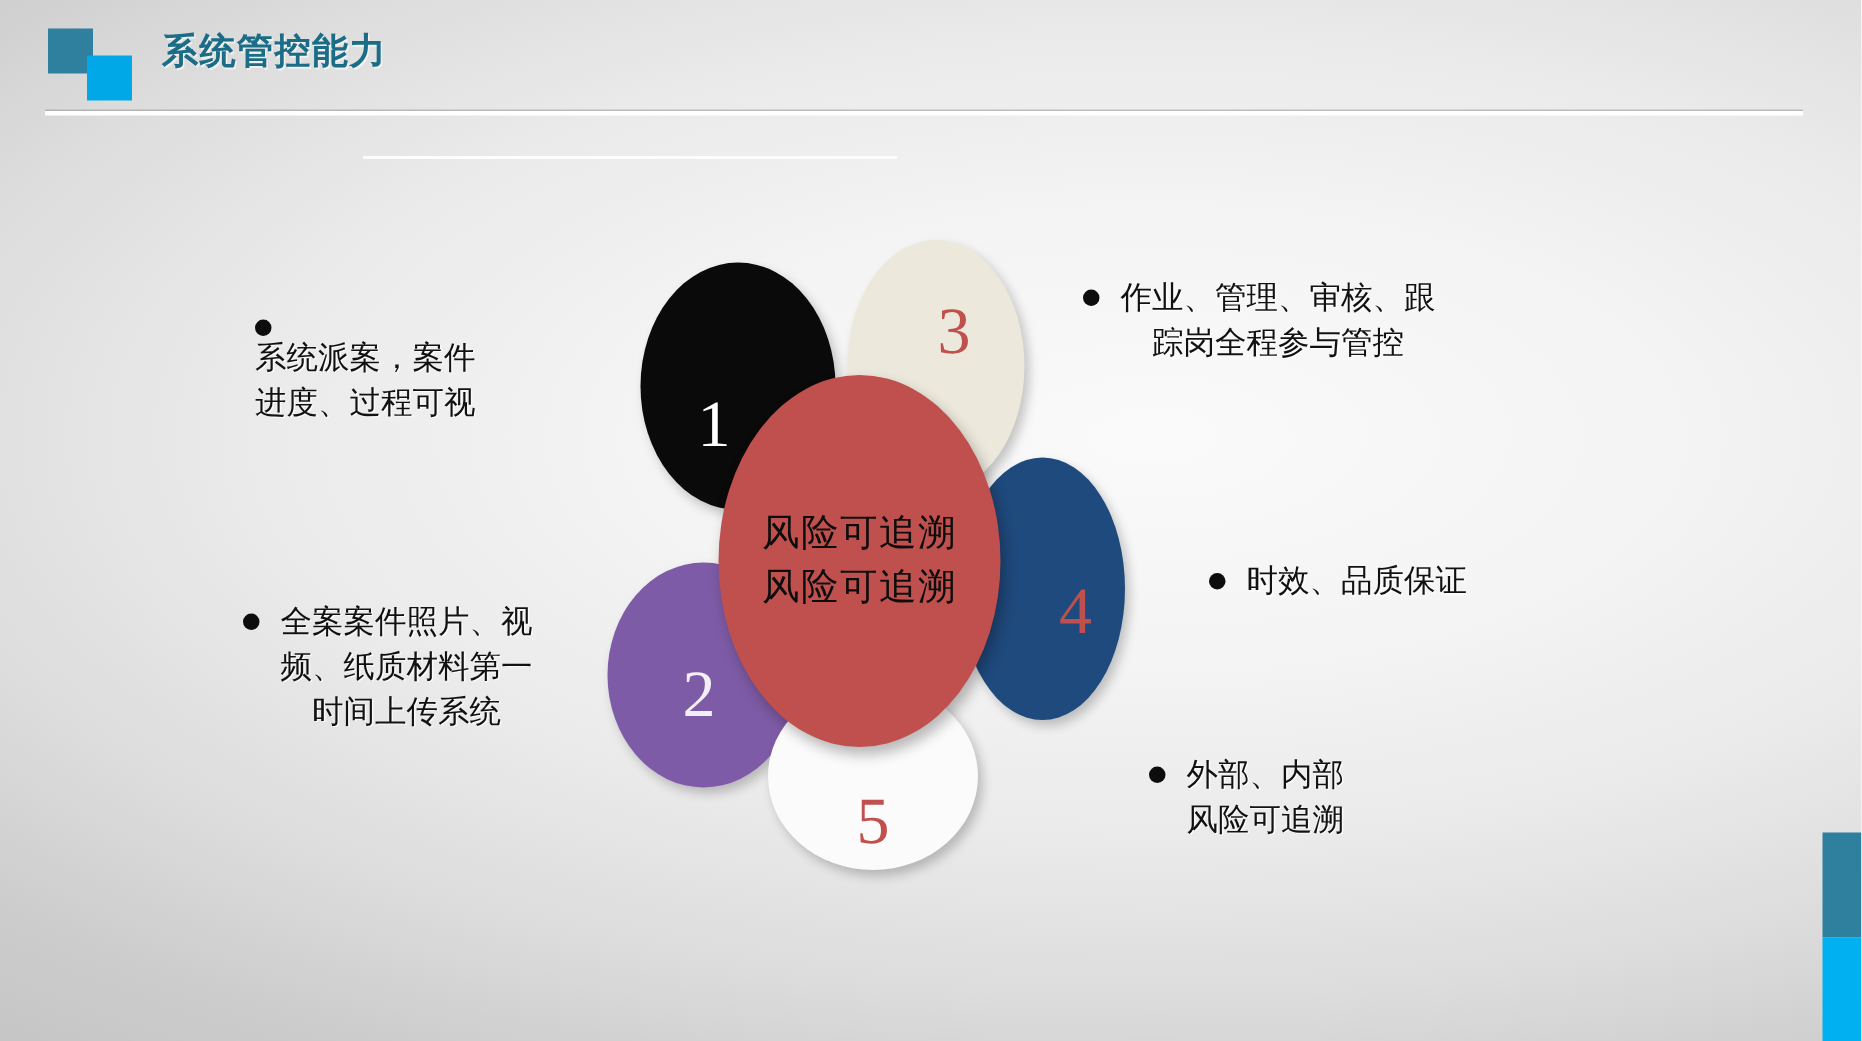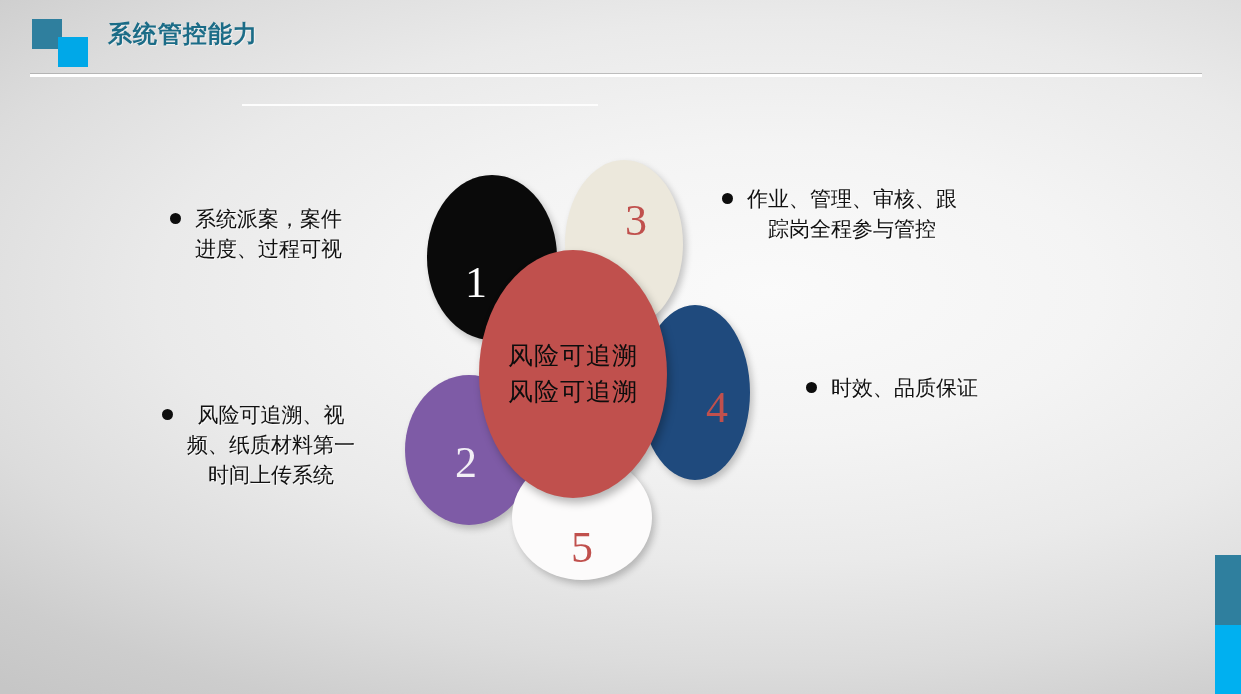--- a/index.html
+++ b/index.html
@@ -135,21 +135,21 @@
   .bullet .dot {
     width: 11px; height: 11px;
     border-radius: 50%;
     background: #0d0d0d;
     flex: 0 0 auto;
     margin-top: 9px;
     margin-right: 14px;
   }
   .bullet .txt { white-space: pre-line; }
 
-  .b-left-top    { left: 170px; top: 204px; width: 240px; }
+  .b-left-top    { left: 170px; top: 204px; width: 240px; flex-direction: column; }
   .b-left-top .txt   { text-align: center; }
   .b-left-bottom { left: 162px; top: 400px; width: 252px; }
   .b-left-bottom .txt{ text-align: center; }
 
   .b-right-top    { left: 722px; top: 184px; width: 320px; }
   .b-right-top .txt   { text-align: center; }
   .b-right-mid    { left: 806px; top: 373px; width: 240px; }
   .b-right-mid .txt   { text-align: left; }
   .b-right-bottom { left: 766px; top: 502px; width: 220px; }
   .b-right-bottom .txt{ text-align: center; }
@@ -188,33 +188,38 @@
   </div>
 
   <div class="bullet b-left-top">
     <div class="dot"></div>
     <div class="txt">系统派案，案件
 进度、过程可视</div>
   </div>
 
   <div class="bullet b-left-bottom">
     <div class="dot"></div>
-    <div class="txt">风险可追溯、视
+    <div class="txt">全案案件照片、视
 频、纸质材料第一
 时间上传系统</div>
   </div>
 
   <div class="bullet b-right-top">
     <div class="dot"></div>
     <div class="txt">作业、管理、审核、跟
 踪岗全程参与管控</div>
   </div>
 
   <div class="bullet b-right-mid">
     <div class="dot"></div>
     <div class="txt">时效、品质保证</div>
   </div>
 
+  <div class="bullet b-right-bottom">
+    <div class="dot"></div>
+    <div class="txt">外部、内部
+风险可追溯</div>
+  </div>
 
   <div class="corner-teal"></div>
   <div class="corner-cyan"></div>
 
 </div>
 
 </body></html>

